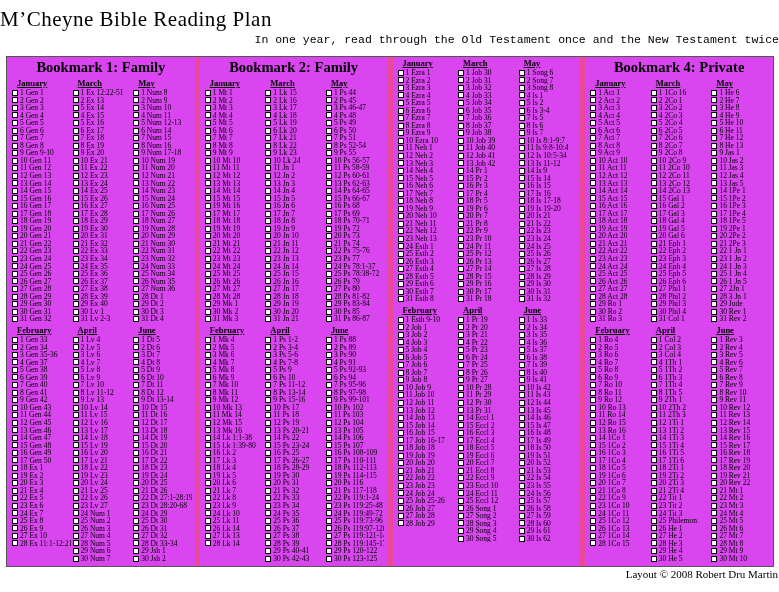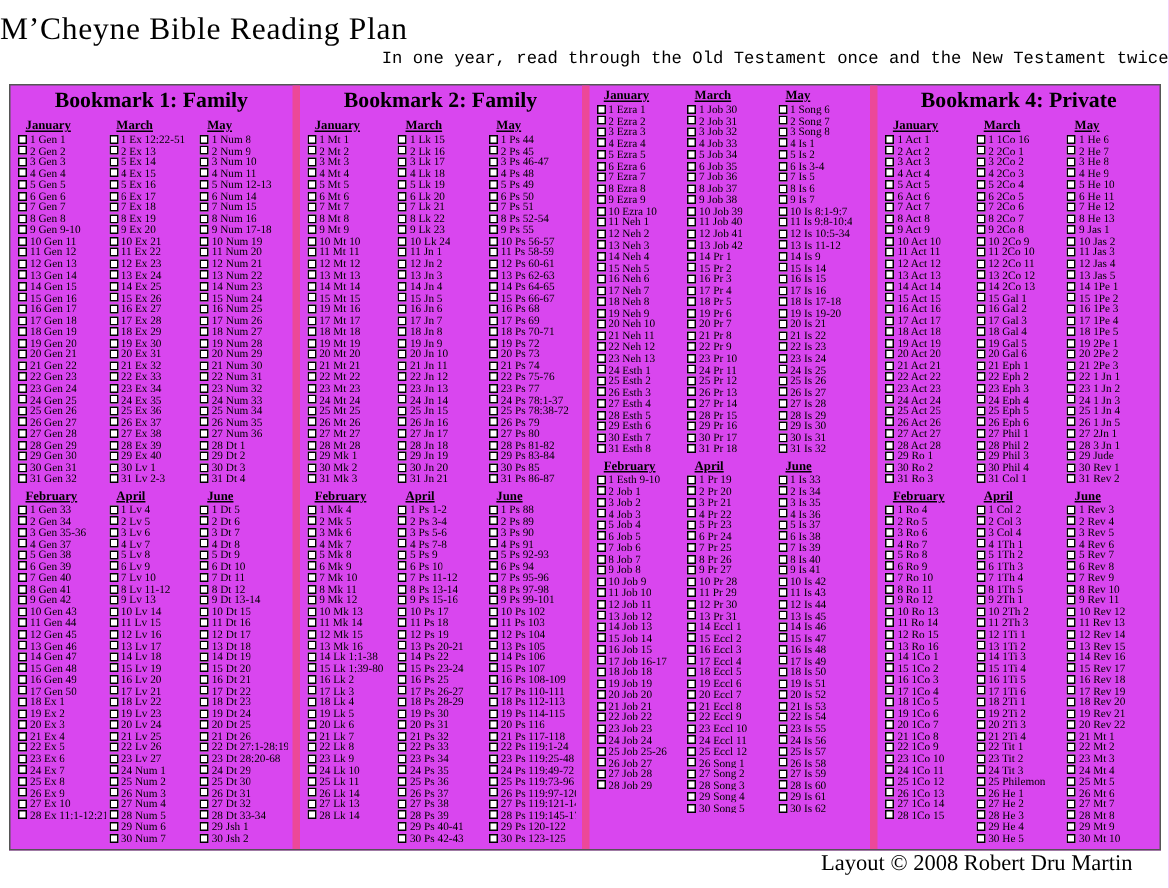--- a/index.html
+++ b/index.html
@@ -10,21 +10,21 @@
   .bookmark{flex:1 1 0;min-width:0;border-left:5px solid #ec4899;padding:2px 3px 0 3px;box-sizing:border-box;}
   .bookmark:first-child{border-left:none;}
   .bm-title{font-size:14.5px;font-weight:bold;text-align:center;margin:0 0 3px 0;}
   .half{display:flex;}
   .half.top{margin-bottom:3px;}
   .month{flex:1 1 0;min-width:0;overflow:hidden;padding-left:2px;}
   .month-name{font-size:8.5px;font-weight:bold;text-decoration:underline;margin:0 0 1px 5px;line-height:9px;white-space:nowrap;}
   .entry{display:flex;align-items:center;font-size:7.5px;line-height:7.55px;white-space:nowrap;overflow:hidden;}
   .cb{flex:0 0 auto;width:4px;height:4px;border:1px solid #000;background:#fff;margin-right:2px;display:inline-block;}
   .etext{overflow:hidden;}
-  .footer{font-size:15px;text-align:right;padding-right:24px;margin-top:1px;}
+  .footer{font-size:11px;text-align:right;padding-right:1px;margin-top:1px;}
 </style>
 </head>
 <body>
 
 <h1 class="page-title">M’Cheyne Bible Reading Plan</h1>
 <div class="page-subtitle">In one year, read through the Old Testament once and the New Testament twice</div>
 <div class="plan" id="plan">
     <section class="bookmark">
       <h2 class="bm-title">Bookmark 1: Family</h2>
       <div class="half top">

